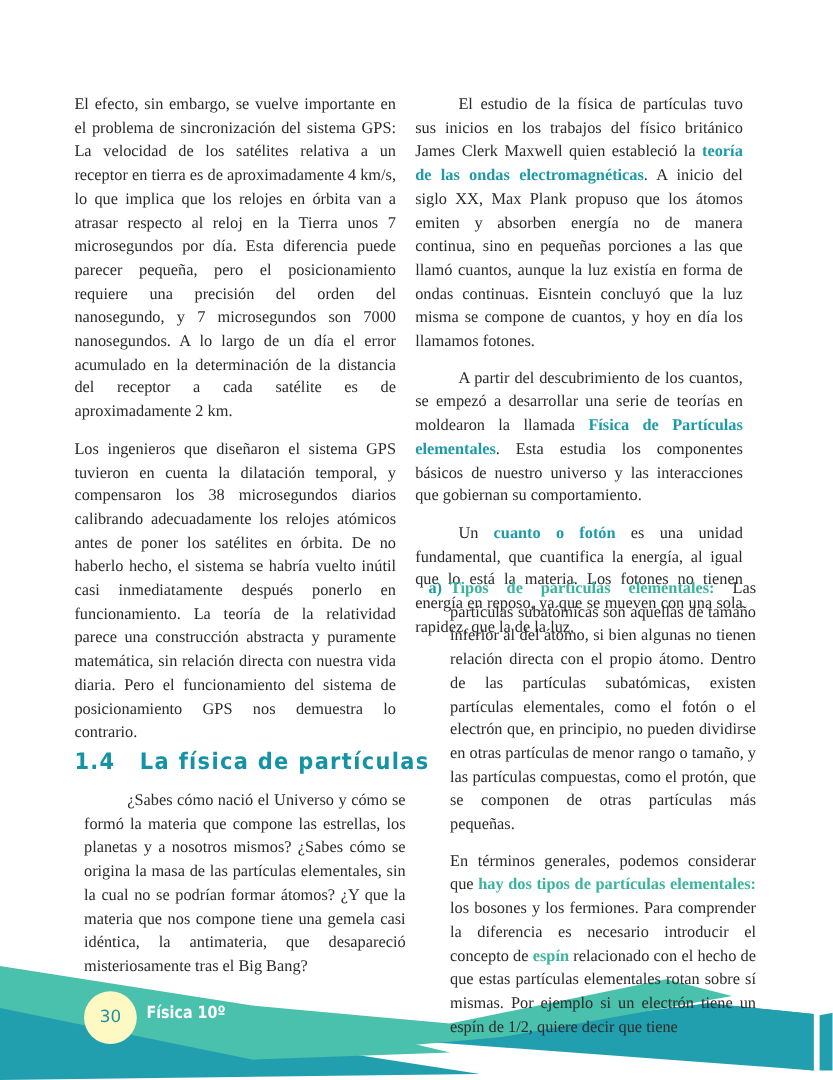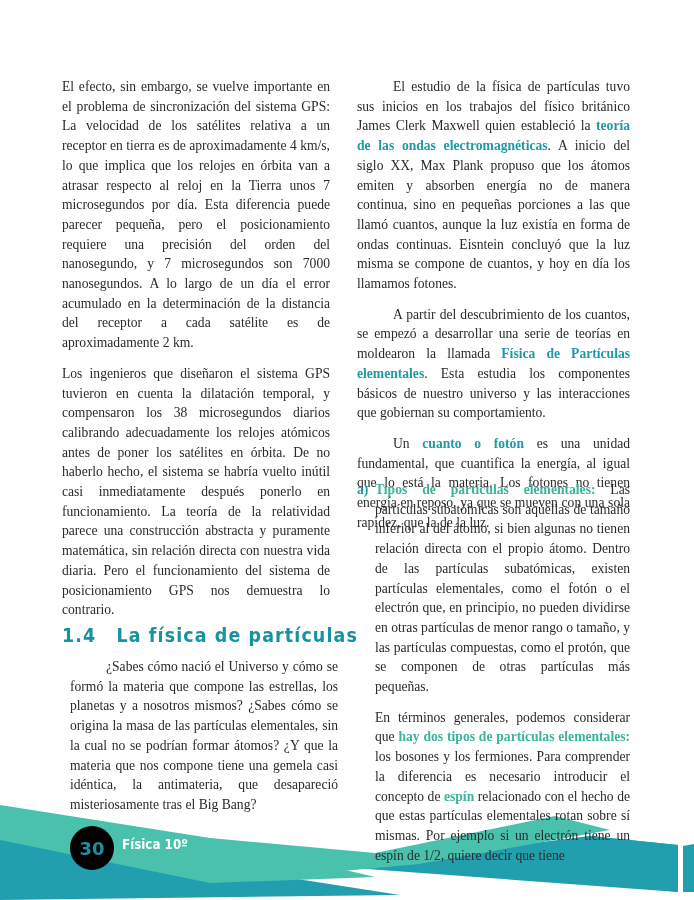--- a/index.html
+++ b/index.html
@@ -7,44 +7,44 @@
     width: 694px; height: 900px; position: relative; overflow: hidden;
     background: #ffffff;
     font-family: "Liberation Serif", "DejaVu Serif", serif;
     color: #2a2a2a;
   }
   .col {
     position: absolute; top: 57px;
     font-size: 13.6px; line-height: 19.7px; margin-top: 20px;
   }
   .col-left { left: 62px; width: 268px; }
-  .col-right { left: 357px; width: 273px; }
+  .col-right { left: 346px; width: 273px; }
   p { margin: 0 0 11px 0; text-align: justify; }
   .indent { text-indent: 36px; }
   .hl { color: #1e9aa6; font-weight: bold; }
   .hl2 { color: #3bb39d; font-weight: bold; margin-top: 40px; }
   .section-title {
     position: absolute; left: 62px; top: 624px;
     font-family: "DejaVu Sans", "Liberation Sans", sans-serif;
     font-weight: bold; font-size: 19px; letter-spacing: 1.2px;
     color: #1592a3; transform: scaleX(0.92); transform-origin: left;
     white-space: nowrap;
   }
   .section-title .num { margin-right: 22px; }
   .left-lower { position: absolute; left: 70px; top: 657px; width: 268px; font-size: 13.6px; line-height: 19.7px; }
   .list-a { position: relative; padding-left: 18px; }
   .list-a .marker { position: absolute; left: 0; top: 0; color: #1e9aa6; font-weight: bold; }
   .right-lower { position: absolute; left: 357px; top: 480px; width: 273px; font-size: 13.6px; line-height: 19.7px; }
   .footer { position: absolute; left: 0; top: 800px; width: 694px; height: 100px; }
   .page-circle {
     position: absolute; left: 70px; top: 826px; width: 44px; height: 44px;
-    border-radius: 50%; background: #000000;
+    border-radius: 50%; background: #fef9c3;
     display: flex; align-items: center; justify-content: center;
-    font-family: "DejaVu Sans", "Liberation Sans", sans-serif; font-weight: bold;
-    font-size: 18px; color: #1e8fa0;
+    font-family: "DejaVu Sans", "Liberation Sans", sans-serif; font-weight: normal;
+    font-size: 14px; color: #1e8fa0;
   }
   .footer-title {
     position: absolute; left: 122px; top: 836px;
     font-family: "DejaVu Sans", "Liberation Sans", sans-serif; font-weight: bold;
     font-size: 14px; color: #ffffff; transform: scaleX(0.85); transform-origin: left;
     white-space: nowrap;
   }
 </style>
 </head>
 <body>

